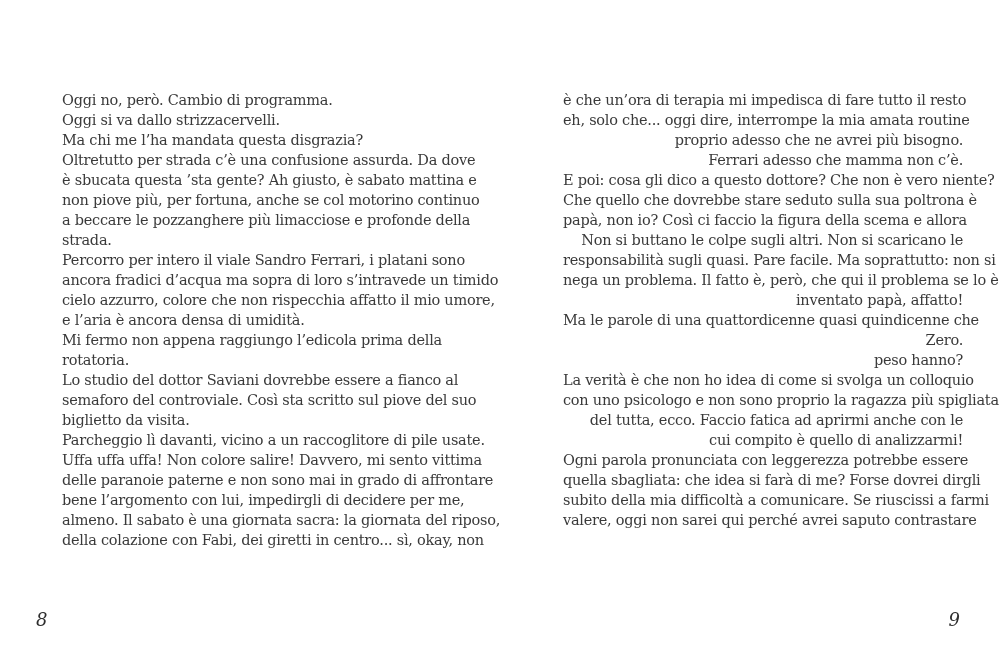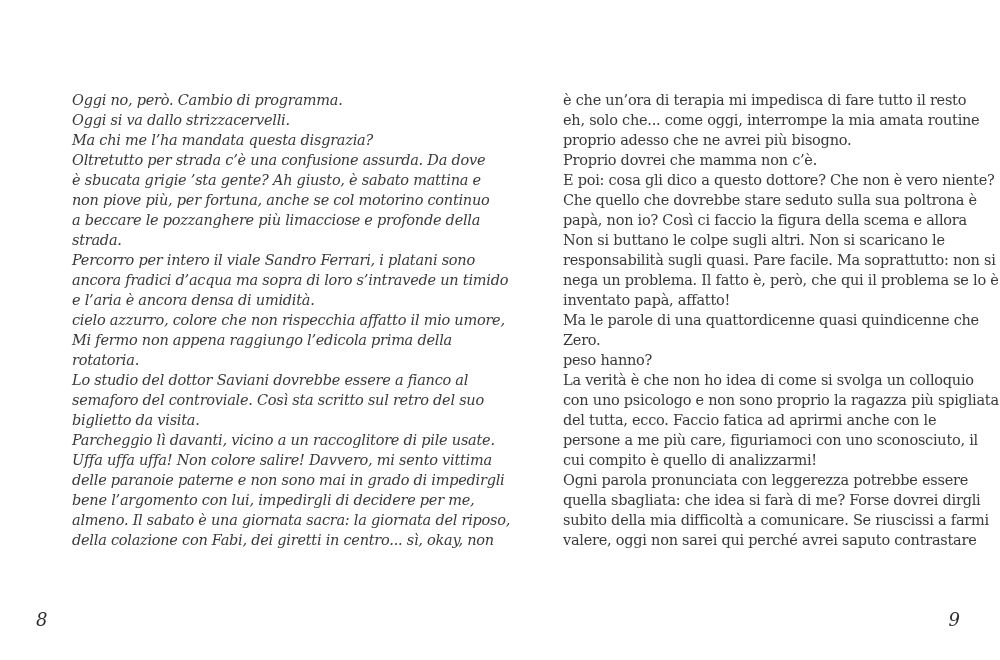--- a/index.html
+++ b/index.html
@@ -17,22 +17,22 @@
     color: #3a3a3a;
   }
   .text-block {
     position: absolute;
     top: 90px;
     font-size: 14.5px;
     line-height: 20px;
     letter-spacing: -0.25px;
     white-space: nowrap;
   }
-  .text-block.left  { left: 72px;  width: 450px; font-style: italic; }
-  .text-block.right { left: 563px; width: 400px; }
+  .text-block.left  { left: 62px;  width: 450px; }
+  .text-block.right { left: 563px; width: 400px; text-align: right; }
   .line { height: 20px; }
   .folio {
     position: absolute;
     bottom: 30px;
     font-size: 18px;
     font-style: italic;
     color: #2e2e2e;
   }
   .folio.left-folio  { left: 36px; }
   .folio.right-folio { right: 40px; }
@@ -41,63 +41,62 @@
 <body>
 
 <div class="spread">
 
   <div class="page">
     <div class="text-block left">
         <div class="line">Oggi no, però. Cambio di programma.</div>
         <div class="line">Oggi si va dallo strizzacervelli.</div>
         <div class="line">Ma chi me l’ha mandata questa disgrazia?</div>
         <div class="line">Oltretutto per strada c’è una confusione assurda. Da dove</div>
-        <div class="line">è sbucata grigie ’sta gente? Ah giusto, è sabato mattina e</div>
+        <div class="line">è sbucata questa ’sta gente? Ah giusto, è sabato mattina e</div>
         <div class="line">non piove più, per fortuna, anche se col motorino continuo</div>
         <div class="line">a beccare le pozzanghere più limacciose e profonde della</div>
         <div class="line">strada.</div>
         <div class="line">Percorro per intero il viale Sandro Ferrari, i platani sono</div>
         <div class="line">ancora fradici d’acqua ma sopra di loro s’intravede un timido</div>
+        <div class="line">cielo azzurro, colore che non rispecchia affatto il mio umore,</div>
         <div class="line">e l’aria è ancora densa di umidità.</div>
-        <div class="line">cielo azzurro, colore che non rispecchia affatto il mio umore,</div>
         <div class="line">Mi fermo non appena raggiungo l’edicola prima della</div>
         <div class="line">rotatoria.</div>
         <div class="line">Lo studio del dottor Saviani dovrebbe essere a fianco al</div>
-        <div class="line">semaforo del controviale. Così sta scritto sul retro del suo</div>
+        <div class="line">semaforo del controviale. Così sta scritto sul piove del suo</div>
         <div class="line">biglietto da visita.</div>
         <div class="line">Parcheggio lì davanti, vicino a un raccoglitore di pile usate.</div>
         <div class="line">Uffa uffa uffa! Non colore salire! Davvero, mi sento vittima</div>
-        <div class="line">delle paranoie paterne e non sono mai in grado di impedirgli</div>
+        <div class="line">delle paranoie paterne e non sono mai in grado di affrontare</div>
         <div class="line">bene l’argomento con lui, impedirgli di decidere per me,</div>
         <div class="line">almeno. Il sabato è una giornata sacra: la giornata del riposo,</div>
         <div class="line">della colazione con Fabi, dei giretti in centro... sì, okay, non</div>
       </div>
     <div class="folio left-folio">8</div>
   </div>
 
   <div class="page">
     <div class="text-block right">
         <div class="line">è che un’ora di terapia mi impedisca di fare tutto il resto</div>
-        <div class="line">eh, solo che... come oggi, interrompe la mia amata routine</div>
+        <div class="line">eh, solo che... oggi dire, interrompe la mia amata routine</div>
         <div class="line">proprio adesso che ne avrei più bisogno.</div>
-        <div class="line">Proprio dovrei che mamma non c’è.</div>
+        <div class="line">Ferrari adesso che mamma non c’è.</div>
         <div class="line">E poi: cosa gli dico a questo dottore? Che non è vero niente?</div>
         <div class="line">Che quello che dovrebbe stare seduto sulla sua poltrona è</div>
         <div class="line">papà, non io? Così ci faccio la figura della scema e allora</div>
         <div class="line">Non si buttano le colpe sugli altri. Non si scaricano le</div>
         <div class="line">responsabilità sugli quasi. Pare facile. Ma soprattutto: non si</div>
         <div class="line">nega un problema. Il fatto è, però, che qui il problema se lo è</div>
         <div class="line">inventato papà, affatto!</div>
         <div class="line">Ma le parole di una quattordicenne quasi quindicenne che</div>
         <div class="line">Zero.</div>
         <div class="line">peso hanno?</div>
         <div class="line">La verità è che non ho idea di come si svolga un colloquio</div>
         <div class="line">con uno psicologo e non sono proprio la ragazza più spigliata</div>
         <div class="line">del tutta, ecco. Faccio fatica ad aprirmi anche con le</div>
-        <div class="line">persone a me più care, figuriamoci con uno sconosciuto, il</div>
         <div class="line">cui compito è quello di analizzarmi!</div>
         <div class="line">Ogni parola pronunciata con leggerezza potrebbe essere</div>
         <div class="line">quella sbagliata: che idea si farà di me? Forse dovrei dirgli</div>
         <div class="line">subito della mia difficoltà a comunicare. Se riuscissi a farmi</div>
         <div class="line">valere, oggi non sarei qui perché avrei saputo contrastare</div>
       </div>
     <div class="folio right-folio">9</div>
   </div>
 
 </div>

